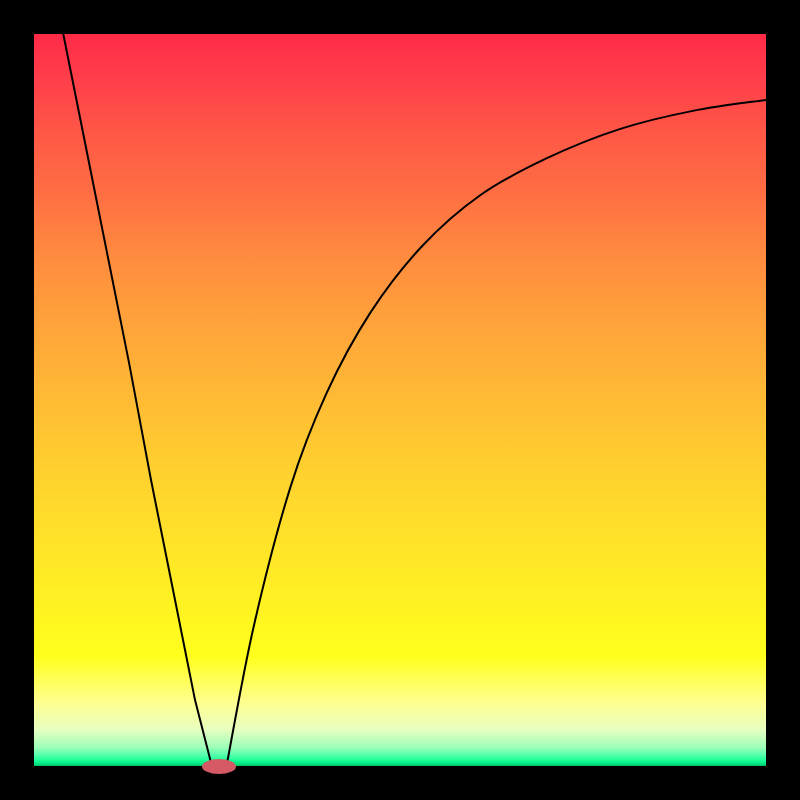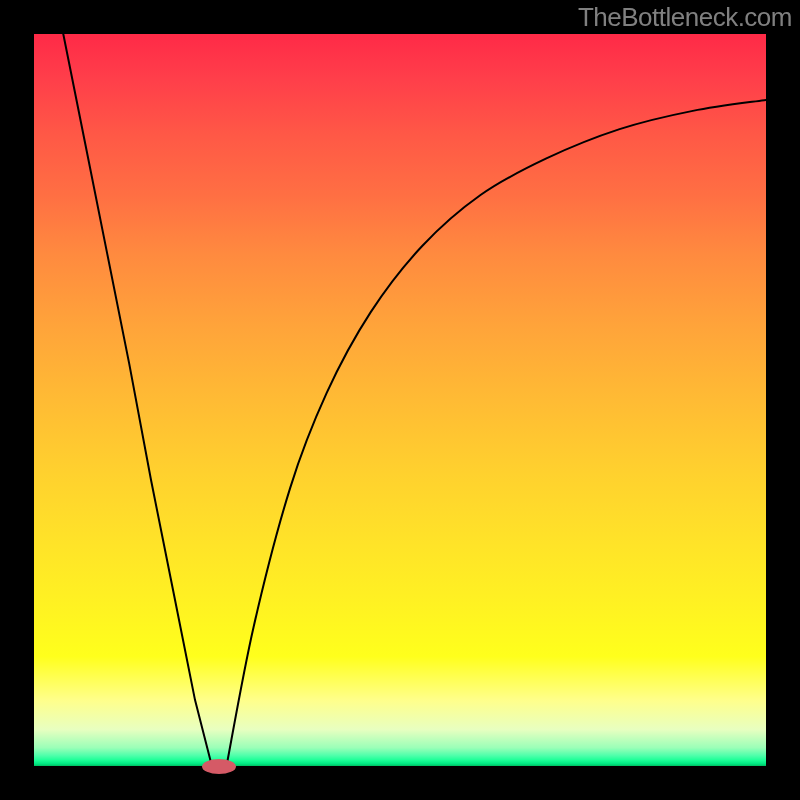--- a/index.html
+++ b/index.html
@@ -66,14 +66,13 @@
 </head>
 <body>
 
 <div class="frame">
   <div class="plot">
     <svg class="curve" viewBox="0 0 732 732" preserveAspectRatio="none">
       <path id="curve-path" d="M 29.28 0 L 51.24 109.80000000000007 L 73.2 219.60000000000002 L 95.16 329.4 L 117.12 446.52 L 139.08 556.3199999999999 L 161.04 666.12 L 177.876 732 M 192.51600000000002 732 C 197.03000000000003 708.8199999999999 208.986 639.28 219.6 592.92 C 230.214 546.56 244 492.88 256.2 453.84 C 268.4 414.79999999999995 279.38 387.96 292.8 358.68 C 306.22 329.40000000000003 320.86 302.56000000000006 336.72 278.16 C 352.58000000000004 253.76000000000002 369.66 231.79999999999998 387.96000000000004 212.27999999999997 C 406.26000000000005 192.75999999999996 425.78 175.67999999999995 446.52 161.03999999999996 C 467.26 146.39999999999998 489.21999999999997 135.42000000000004 512.4 124.44000000000005 C 535.5799999999999 113.46000000000005 561.2 103.08999999999997 585.6 95.15999999999997 C 610 87.22999999999996 634.4000000000001 81.74000000000001 658.8000000000001 76.86000000000001 C 683.2 71.98000000000002 719.8 67.71 732 65.88" fill="none" stroke="#000" stroke-width="2" stroke-linejoin="round" stroke-linecap="round"></path>
     </svg>
     <div class="marker" id="min-marker" style="left: 168.196px; top: 724.5px; width: 34px; height: 15px; background: rgb(213, 90, 102);"></div>
   </div>
-  <div class="watermark">TheBottleneck.com</div>
 </div>
 
 </body></html>

